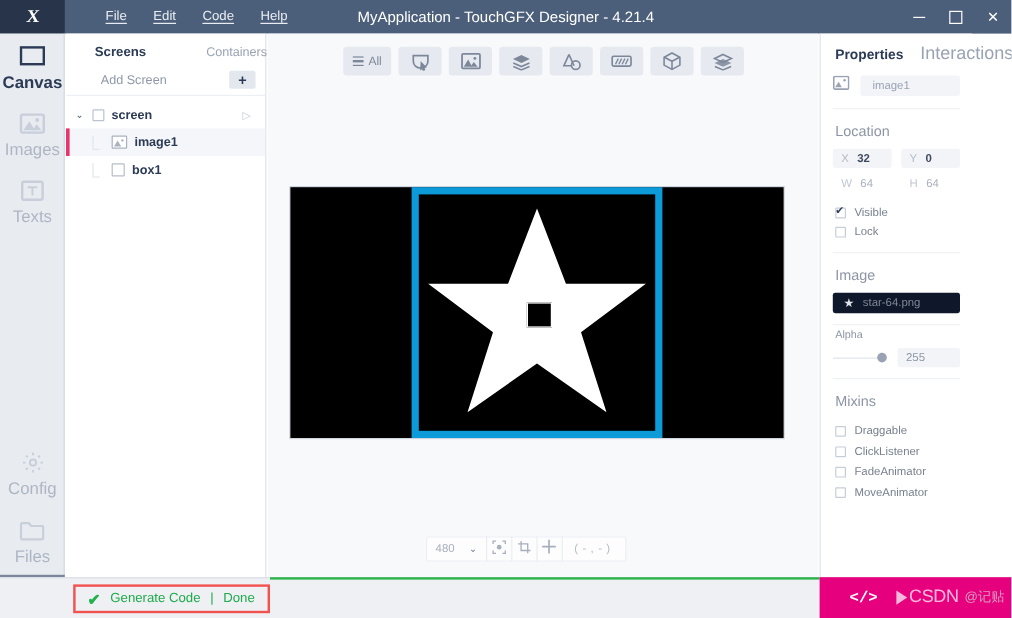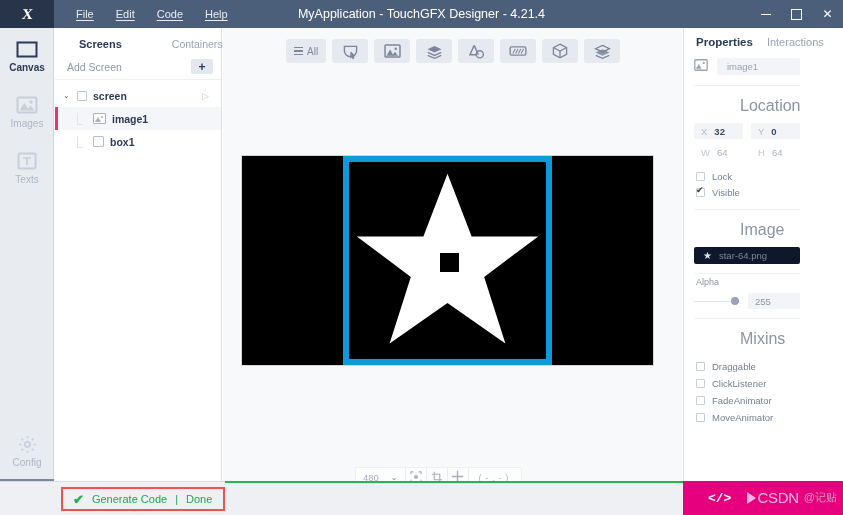--- a/index.html
+++ b/index.html
@@ -28,21 +28,21 @@
     display: flex; align-items: center; justify-content: center;
   }
   .logo-glyph {
     color: #ffffff; font-size: 15px; font-weight: bold;
     font-family: "Liberation Serif", serif;
     letter-spacing: -1px;
     transform: skewX(-6deg);
   }
   .menubar {
     display: flex; align-items: center; height: 28px;
-    padding-left: 12px; gap: 2px;
+    padding-left: 24px; gap: 2px;
   }
   .menu-item {
     color: #e9edf3; font-size: 11px;
     padding: 4px 10px;
     text-decoration: underline;
     text-underline-offset: 2px;
     text-decoration-thickness: 1px;
     text-decoration-skip-ink: none;
     white-space: nowrap;
   }
@@ -71,21 +71,21 @@
     width: 54px; height: 487px;
     background: #e8ebf0;
     border-right: 1px solid #d3d8e0;
   }
   .rail-item {
     width: 54px; height: 56px;
     display: flex; flex-direction: column;
     align-items: center; justify-content: center;
     gap: 3px;
   }
-  .rail-label { font-size: 10px; color: #aeb6c4; }
+  .rail-label { font-size: 14px; color: #aeb6c4; }
   .rail-item.active .rail-label { color: #2b3a55; font-weight: bold; }
   .rail-ico { width: 24px; height: 20px; display:flex; align-items:center; justify-content:center; }
   .rail-ico svg { display: block; }
   .rail-bottom { position: absolute; bottom: 36px; left: 0; width: 54px; }
   .rail-hamburger {
     position: absolute; bottom: 0; left: 0;
     width: 54px; height: 36px;
     background: #dfe3ea;
     border-top: 2px solid #7b879c;
     display: flex; align-items: center; justify-content: center;
@@ -111,21 +111,21 @@
     padding: 0 8px;
   }
   .sp-tab.active { color: #2b3a55; font-weight: bold; font-size: 11px; }
   .sp-tab.t1 { margin-left: 16px; }
   .sp-tab.t2 { margin-left: 34px; }
   .sp-addrow {
     display: flex; align-items: center; justify-content: space-between;
     height: 26px; padding: 0 8px 0 12px;
     border-bottom: 1px solid #eceff4;
   }
-  .sp-add-label { font-size: 10.5px; color: #8f98a8; }
+  .sp-add-label { font-size: 10.5px; color: #8f98a8; margin-left: 17px; }
   .sp-add-btn {
     width: 22px; height: 15px;
     background: #e3e7ee; border-radius: 2px;
     display: flex; align-items: center; justify-content: center;
     color: #2b3a55; font-size: 12px; line-height: 1;
     font-weight: bold;
   }
   .tree { padding-top: 4px; }
   .tree-row {
     display: flex; align-items: center;
@@ -212,21 +212,21 @@
     border: 6px solid #0c9ad9;
   }
   .box1-widget {
     position: absolute; left: 96px; top: 96px;
     width: 21px; height: 21px;
     background: #000000;
     border: 1px solid #ffffff;
   }
 
   .canvas-toolbar {
-    position: absolute; left: 132px; top: 439px;
+    position: absolute; left: 132px; top: 419px;
     height: 21px;
     display: flex; align-items: center;
     background: #fdfdfe;
     border: 1px solid #eceff3;
     border-radius: 2px;
   }
   .ct-zoom {
     display: flex; align-items: center; gap: 12px;
     padding: 0 7px; height: 21px;
     border-right: 1px solid #e9edf2;
@@ -243,30 +243,30 @@
 
   
   .props {
     position: absolute; left: 683px; top: 28px;
     width: 127px; height: 453px;
     background: #ffffff;
     border-left: 1px solid #dfe3ea;
     padding: 0 10px;
   }
   .pr-tabs { display:flex; align-items: baseline; gap: 14px; padding: 8px 0 9px 2px; }
-  .pr-tab { font-size: 11px; color: #9aa3b4; }
+  .pr-tab { font-size: 15px; color: #9aa3b4; }
   .pr-tab.active { font-size: 11.5px; color: #2b3a55; font-weight: bold; }
   .pr-namerow { display: flex; align-items: center; gap: 9px; padding-bottom: 10px;
                 border-bottom: 1px solid #eef1f5; }
   .pr-field {
     flex: 1; height: 17px; background: #f2f4f8; border-radius: 2px;
     display: flex; align-items: center; padding-left: 10px;
     font-size: 9.5px; color: #9aa3b4;
   }
-  .pr-section-title { font-size: 16px; color: #8d95a5; padding: 11px 2px 8px 2px; margin-left: 44px; }
+  .pr-section-title { font-size: 12px; color: #8d95a5; padding: 11px 2px 8px 2px; }
   .pr-xy { display: flex; gap: 8px; margin-bottom: 5px; }
   .pr-xyfield {
     flex: 1; height: 16px; background: #f2f4f8; border-radius: 2px;
     display: flex; align-items: center; gap: 7px; padding-left: 7px;
     font-size: 9.5px;
   }
   .pr-xykey { color: #b3bac6; }
   .pr-xyval { color: #3f4a60; font-weight: bold; }
   .pr-wh { display: flex; gap: 8px; margin-bottom: 8px; }
   .pr-whfield {
@@ -414,20 +414,28 @@
     <div class="rail-bottom">
       <div class="rail-item">
         <span class="rail-ico">
           <svg width="21" height="21" viewBox="0 0 24 24" fill="none" stroke="#c8cfda" stroke-width="1.8">
             <circle cx="12" cy="12" r="3"></circle>
             <path d="M12 2.5v2.4M12 19.1v2.4M21.5 12h-2.4M4.9 12H2.5M18.7 5.3l-1.7 1.7M7 17l-1.7 1.7M18.7 18.7L17 17M7 7L5.3 5.3"></path>
           </svg>
         </span>
         <span class="rail-label">Config</span>
       </div>
+      <div class="rail-item">
+        <span class="rail-ico">
+          <svg width="22" height="18" viewBox="0 0 22 18" fill="none" stroke="#c8cfda" stroke-width="1.8">
+            <path d="M1.5 15.5V4a1 1 0 011-1h5.5l2 2.3h9a1 1 0 011 1v9.2a1 1 0 01-1 1h-16.5a1 1 0 01-1-1z"></path>
+          </svg>
+        </span>
+        <span class="rail-label">Files</span>
+      </div>
     </div>
 
     <div class="rail-hamburger">
       <span class="hb-lines">
           <div></div>
           <div></div>
           <div></div>
         </span>
     </div>
   </div>
@@ -616,26 +624,26 @@
         <span class="pr-whkey">W</span>
         <span class="pr-whval">64</span>
       </span>
       <span class="pr-whfield">
         <span class="pr-whkey">H</span>
         <span class="pr-whval">64</span>
       </span>
     </div>
 
     <div class="pr-check">
+      <span class="cbx on"></span>
+      <span class="pr-check-label">Visible</span>
+    </div>
+    <div class="pr-check">
       <span class="cbx"></span>
       <span class="pr-check-label">Lock</span>
-    </div>
-    <div class="pr-check">
-      <span class="cbx on"></span>
-      <span class="pr-check-label">Visible</span>
     </div>
 
     <div class="pr-divider"></div>
 
     <div class="pr-section-title">Image</div>
     <div class="pr-imgfield">
       <span class="star-mini">★</span>
       <span>star-64.png</span>
     </div>
 

